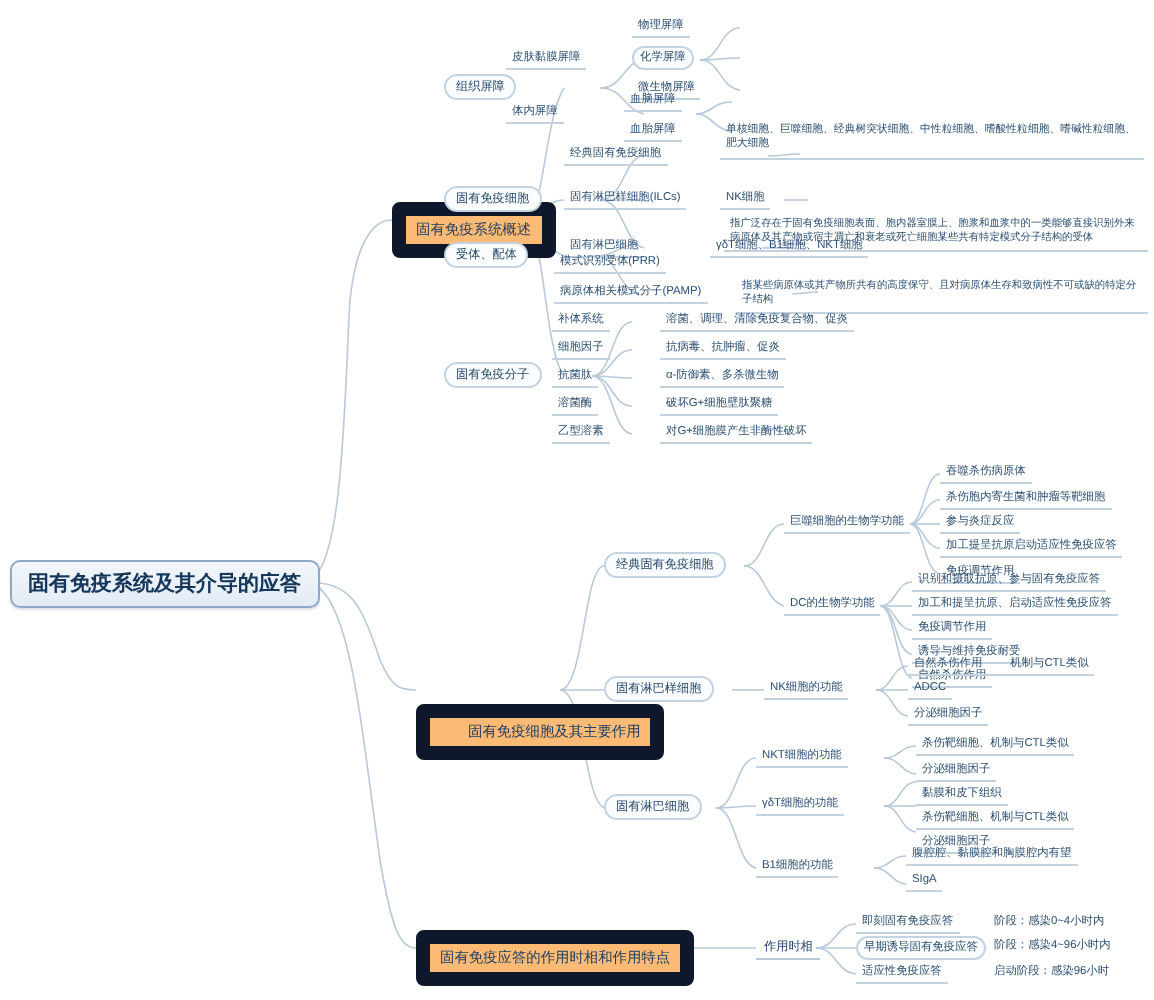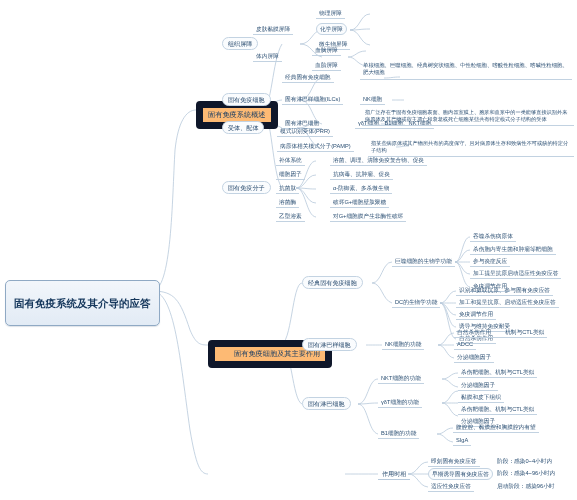--- a/index.html
+++ b/index.html
@@ -22,21 +22,21 @@
   }
 
   
   .n-root{
     border:1px solid #8fa9c4;
     border-radius:5px;
     background:linear-gradient(#f2f6fb,#e2ebf5);
     color:#15375c;
     font-weight:bold;
     font-size:10.5px;
-    padding:16px 8px;
+    padding:5px 8px;
     box-shadow:0 1px 1px rgba(120,140,165,.25);
   }
   
   .n-l2{
     border:7px solid #0f172a;
     border-radius:4px;
     background:#fdba74;
     font-size:7.2px;
     padding:3px 5px;
     color:#1d3f63;
@@ -207,21 +207,21 @@
   <div class="node n-leaf" style="left:276px;top:183px;">抗菌肽</div>
   <div class="node n-leaf" style="left:276px;top:197px;">溶菌酶</div>
   <div class="node n-leaf" style="left:276px;top:211px;">乙型溶素</div>
 
   <div class="node n-leaf" style="left:330px;top:155px;">溶菌、调理、清除免疫复合物、促炎</div>
   <div class="node n-leaf" style="left:330px;top:169px;">抗病毒、抗肿瘤、促炎</div>
   <div class="node n-leaf" style="left:330px;top:183px;">α-防御素、多杀微生物</div>
   <div class="node n-leaf" style="left:330px;top:197px;">破坏G+细胞壁肽聚糖</div>
   <div class="node n-leaf" style="left:330px;top:211px;">对G+细胞膜产生非酶性破坏</div>
 
-  <div class="node n-l2" style="left:208px;top:340px;padding-left:19px;">固有免疫细胞及其主要作用</div>
+  <div class="node n-l2" style="left:208px;top:352px;padding-left:19px;">固有免疫细胞及其主要作用</div>
 
   <div class="node n-l3 rounded" style="left:302px;top:276px;">经典固有免疫细胞</div>
   <div class="node n-l3 rounded" style="left:302px;top:338px;">固有淋巴样细胞</div>
   <div class="node n-l3 rounded" style="left:302px;top:397px;">固有淋巴细胞</div>
 
   <div class="node n-leaf" style="left:392px;top:256px;">巨噬细胞的生物学功能</div>
   <div class="node n-leaf" style="left:392px;top:297px;">DC的生物学功能</div>
 
   <div class="node n-leaf" style="left:470px;top:231px;">吞噬杀伤病原体</div>
   <div class="node n-leaf" style="left:470px;top:244px;">杀伤胞内寄生菌和肿瘤等靶细胞</div>
@@ -248,20 +248,21 @@
   <div class="node n-leaf" style="left:378px;top:428px;">B1细胞的功能</div>
 
   <div class="node n-leaf" style="left:458px;top:367px;">杀伤靶细胞、机制与CTL类似</div>
   <div class="node n-leaf" style="left:458px;top:380px;">分泌细胞因子</div>
   <div class="node n-leaf" style="left:458px;top:392px;">黏膜和皮下组织</div>
   <div class="node n-leaf" style="left:458px;top:404px;">杀伤靶细胞、机制与CTL类似</div>
   <div class="node n-leaf" style="left:458px;top:416px;">分泌细胞因子</div>
   <div class="node n-leaf" style="left:453px;top:422px;">腹腔腔、黏膜腔和胸膜腔内有望</div>
   <div class="node n-leaf" style="left:453px;top:435px;">SIgA</div>
 
+  <div class="node n-l2" style="left:208px;top:465px;">固有免疫应答的作用时相和作用特点</div>
   <div class="node n-l3" style="left:378px;top:468px;">作用时相</div>
 
   <div class="node n-leaf" style="left:428px;top:456px;">即刻固有免疫应答</div>
   <div class="node n-leaf rounded" style="left:428px;top:468px;border:1px solid #c3d3e2;border-radius:7px;background:#fafcfe;">早期诱导固有免疫应答</div>
   <div class="node n-leaf" style="left:428px;top:481px;">适应性免疫应答</div>
 
   <div class="node n-leaf plain" style="left:494px;top:456px;">阶段：感染0~4小时内</div>
   <div class="node n-leaf plain" style="left:494px;top:468px;">阶段：感染4~96小时内</div>
   <div class="node n-leaf plain" style="left:494px;top:481px;">启动阶段：感染96小时</div>
 

